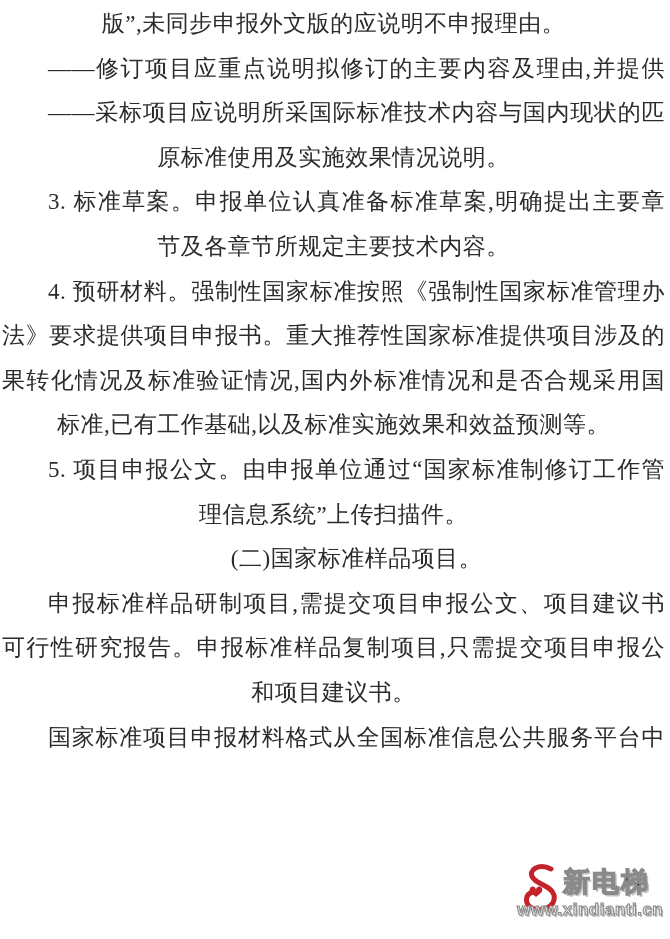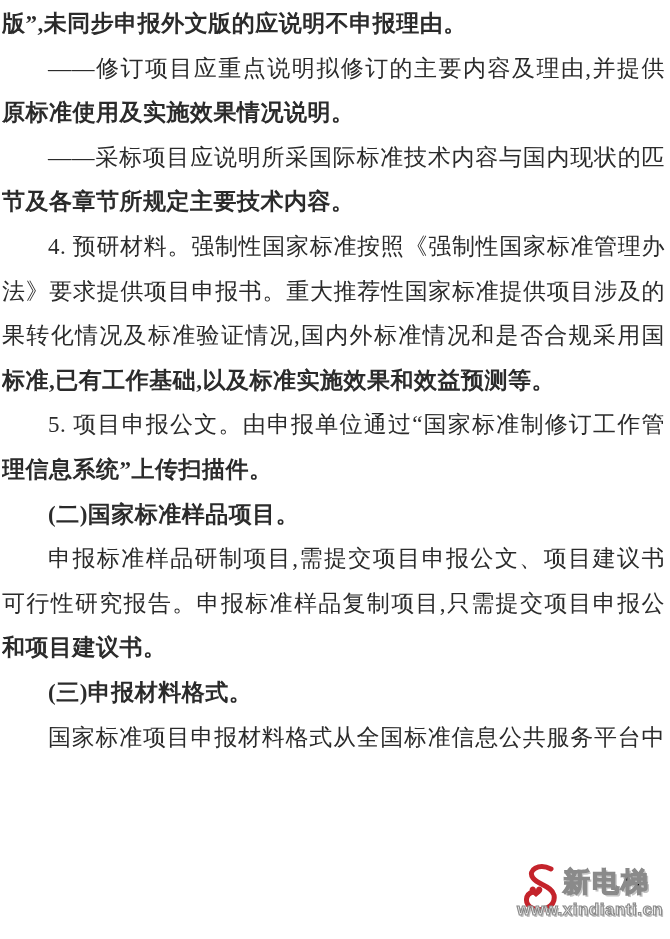--- a/index.html
+++ b/index.html
@@ -25,21 +25,21 @@
     overflow:hidden;
     white-space:normal;
     letter-spacing:0.5px;
   }
   .ind{ text-indent:46px; }
   .just{
     text-align:justify;
     text-align-last:justify;
     text-justify:inter-character;
   }
-  .left{ text-align:left;font-weight:bold; }
+  .left{ text-align:center; }
 
   
   .wm{
     position:absolute;
     right:3px;
     bottom:13px;
     width:150px;
     height:58px;
     z-index:5;
   }
@@ -74,34 +74,34 @@
     text-shadow:1.5px 1.5px 0 #c2c2c2;
     white-space:nowrap;
   }
 </style>
 </head>
 <body>
 
 <div class="doc">
   <div class="ln left">版”,未同步申报外文版的应说明不申报理由。</div>
   <div class="ln ind just">——修订项目应重点说明拟修订的主要内容及理由,并提供</div>
+  <div class="ln ind just">——采标项目应说明所采国际标准技术内容与国内现状的匹</div>
   <div class="ln left">原标准使用及实施效果情况说明。</div>
-  <div class="ln ind just">——采标项目应说明所采国际标准技术内容与国内现状的匹</div>
+  <div class="ln ind just">3. 标准草案。申报单位认真准备标准草案,明确提出主要章</div>
   <div class="ln left">节及各章节所规定主要技术内容。</div>
   <div class="ln ind just">4. 预研材料。强制性国家标准按照《强制性国家标准管理办</div>
   <div class="ln just">法》要求提供项目申报书。重大推荐性国家标准提供项目涉及的标</div>
   <div class="ln just">果转化情况及标准验证情况,国内外标准情况和是否合规采用国际</div>
   <div class="ln left">标准,已有工作基础,以及标准实施效果和效益预测等。</div>
   <div class="ln ind just">5. 项目申报公文。由申报单位通过“国家标准制修订工作管</div>
   <div class="ln left">理信息系统”上传扫描件。</div>
   <div class="ln ind left">(二)国家标准样品项目。</div>
   <div class="ln ind just">申报标准样品研制项目,需提交项目申报公文、项目建议书和</div>
   <div class="ln just">可行性研究报告。申报标准样品复制项目,只需提交项目申报公文</div>
   <div class="ln left">和项目建议书。</div>
-  <div class="ln ind left">(三)申报材料格式。</div>
   <div class="ln ind just">国家标准项目申报材料格式从全国标准信息公共服务平台中</div>
 </div>
 
 <div class="wm">
   <svg class="wm-logo" viewBox="0 0 46 50" xmlns="http://www.w3.org/2000/svg">
 
     <path d="M32 5 C20 -1 8 6 14 14 C19 21 33 22 35 31 C37 42 24 49 13 44 C5 40 6 30 14 28" fill="none" stroke="#c4232b" stroke-width="5" stroke-linecap="round"></path>
 
     <path d="M17 26 c0 -3 -3.2 -4.6 -5.2 -2.8 c-2 1.8 -1.2 4.4 1 6.2 l4.2 3.6 l4.2 -3.6 c2.2 -1.8 3 -4.4 1 -6.2 c-2 -1.8 -5.2 -0.2 -5.2 2.8 z" fill="#c4232b"></path>
   </svg>

